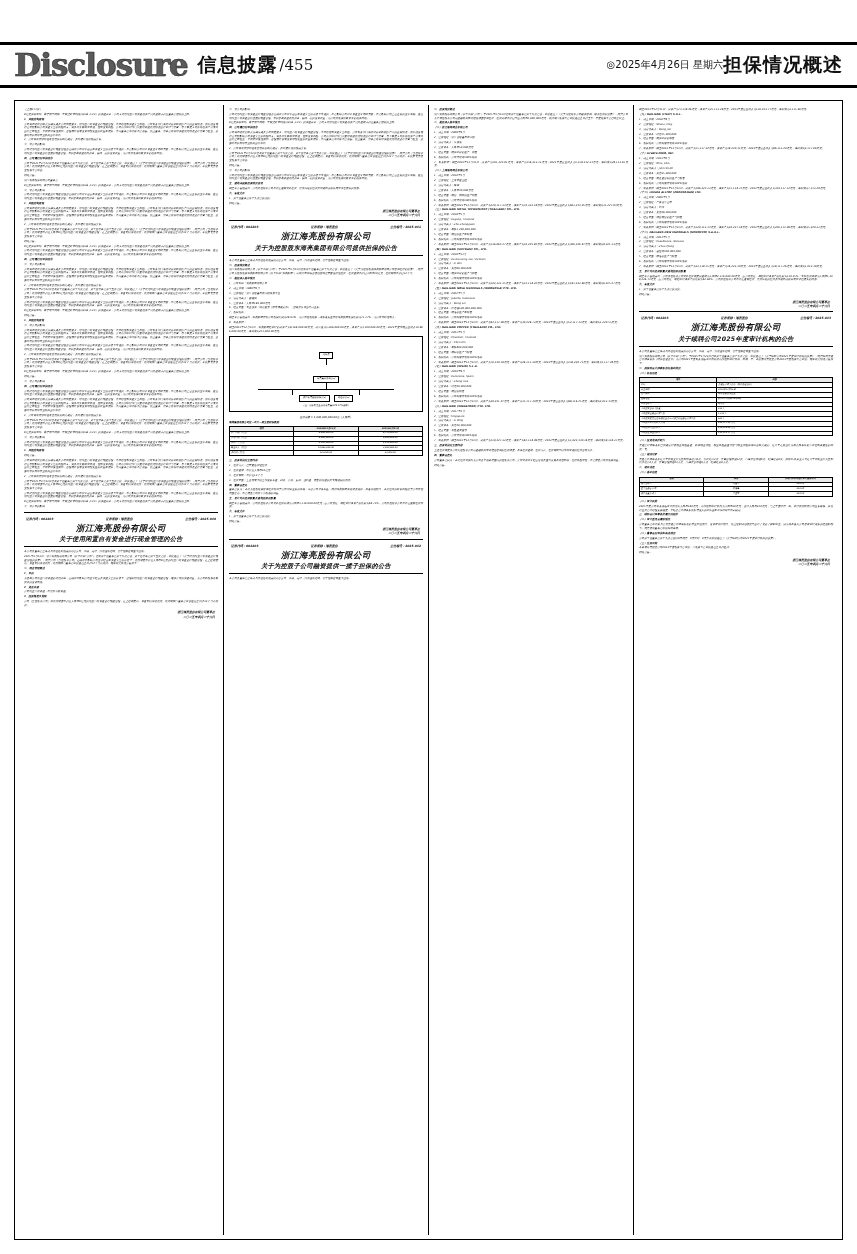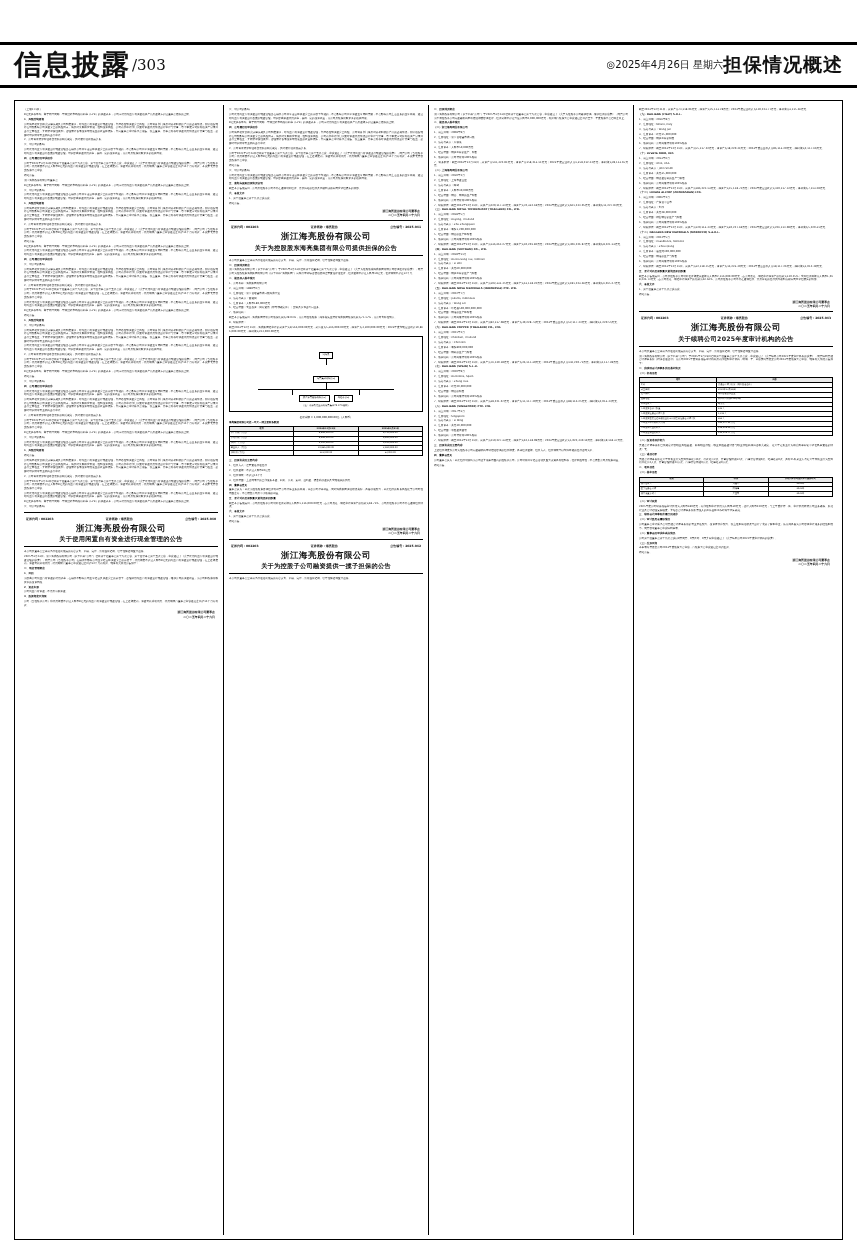--- a/index.html
+++ b/index.html
@@ -34,21 +34,21 @@
     font-size: 31px;
     letter-spacing: -1px;
     color: #5a5a5a;
     -webkit-text-stroke: 0.4px #222;
     text-shadow: 1px 0 0 #8a8a8a;
     padding-right: 10px;
   }
   #masthead-cn {
     font-family: Liberation Sans, sans-serif;
     font-weight: bold;
-    font-size: 28px;
+    font-size: 19px;
     letter-spacing: 1px;
     color: #111;
     text-align: center;
   }
   #masthead-page {
     font-family: "DejaVu Serif", serif;
     font-size: 15px;
     color: #111;
     margin-left: 2px;
   }
@@ -78,20 +78,21 @@
   }
   #cols {
     position: absolute; inset: 4px;
     display: flex;
   }
   .col {
     flex: 1 1 0;
     padding: 3px 5px;
     overflow: hidden;
     position: relative;
+    font-style: italic;
   }
   .col + .col { border-left: 1px solid #000; }
 
   
   .para {
     font-family: "DejaVu Sans", sans-serif;
     font-size: 2.55px;
     line-height: 1.42;
     text-align: justify;
     color: #111;
@@ -207,22 +208,23 @@
     margin: 2px 0;
   }
 </style>
 </head>
 <body>
 
 <div id="page">
 
   <div id="masthead">
     <div id="masthead-inner">
+      <span id="disclosure-word">Disclosure</span>
       <span id="masthead-cn">信息披露</span>
-      <span id="masthead-page">/303</span>
+      <span id="masthead-page">/455</span>
       <div id="masthead-right">
         <span id="masthead-date">◎2025年4月26日 星期六</span>
         <span id="masthead-paper">担保情况概述</span>
       </div>
     </div>
   </div>
 
   <div id="frame">
     <div id="cols">
 

